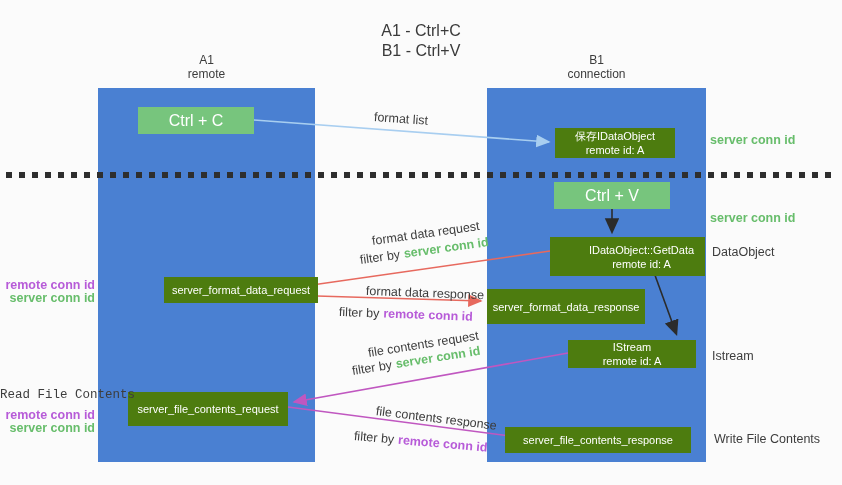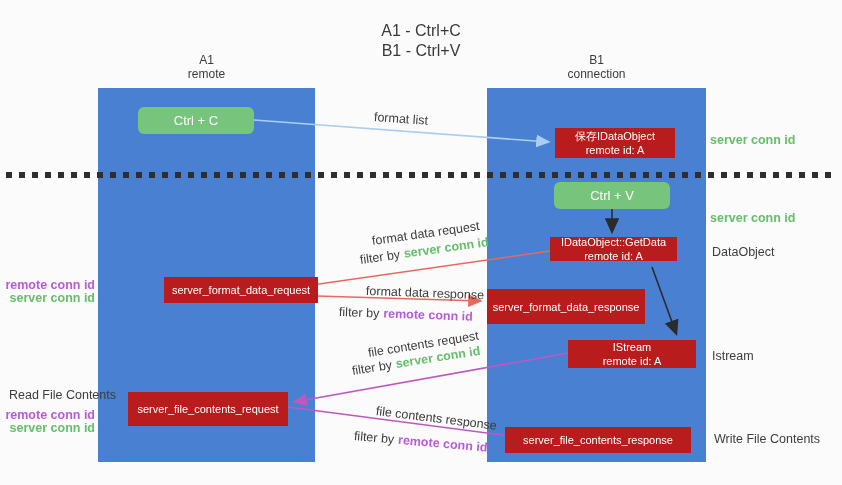--- a/index.html
+++ b/index.html
@@ -24,22 +24,22 @@
   .divider{
     position:absolute;left:6px;top:172px;width:826px;height:6px;z-index:3;
     background:repeating-linear-gradient(90deg,#2e2e2e 0 6px,transparent 6px 13px);
   }
   svg.arrows{position:absolute;left:0;top:0;z-index:4;pointer-events:none;}
   .node{
     position:absolute;z-index:5;display:flex;flex-direction:column;
     align-items:center;justify-content:center;
     color:#fff;font-size:11px;line-height:14px;text-align:center;
   }
-  .node.orange{background:#b91c1c;justify-content:center;}
-  .node.green{background:#77c57d;font-size:13px;border-radius:6px;}
+  .node.orange{background:#4d7c0f;justify-content:center;}
+  .node.green{background:#77c57d;font-size:16px;}
   .edge-label{
     position:absolute;z-index:6;font-size:12.5px;color:#3d3d3d;white-space:nowrap;
     transform-origin:left center;
   }
   .edge-label .green2, .ann .green2{color:#67bd6b;font-weight:bold;}
   .edge-label .purple2, .ann .purple2{color:#b75bd8;font-weight:bold;}
   .edge-label span + span{margin-left:4px;}
   .ann{
     position:absolute;z-index:6;font-size:12.5px;color:#3d3d3d;white-space:nowrap;
   }
@@ -97,21 +97,21 @@
 
   <div class="node green" style="left:138px;top:107px;width:116px;height:27px;">Ctrl + C</div>
 
   <div class="node orange" style="left:555px;top:128px;width:120px;height:30px;">
     <span>保存IDataObject</span>
     <span>remote id: A</span>
   </div>
 
   <div class="node green" style="left:554px;top:182px;width:116px;height:27px;">Ctrl + V</div>
 
-  <div class="node orange" style="left:550px;top:237px;width:127px;height:24px;">
+  <div class="node orange" style="left:550px;top:237px;width:127px;height:39px;padding-left:28px;">
     <span>IDataObject::GetData</span>
     <span>remote id: A</span>
   </div>
 
   <div class="node orange" style="left:130px;top:277px;width:154px;height:26px;margin-left:34px;">server_format_data_request</div>
 
   <div class="node orange" style="left:487px;top:289px;width:158px;height:35px;">server_format_data_response</div>
 
   <div class="node orange" style="left:568px;top:340px;width:128px;height:28px;">
     <span>IStream</span>
@@ -139,21 +139,21 @@
     <span>filter by</span><span class="green2">server conn id</span>
   </div>
 
   <div class="edge-label" style="left:376px;top:404px;transform:rotate(7deg);">file contents response</div>
   <div class="edge-label" style="left:354px;top:429px;transform:rotate(5deg);">
     <span>filter by</span><span class="purple2">remote conn id</span>
   </div>
 
   <div class="ann right-align bold-purple" style="left:0;top:278px;width:95px;">remote conn id</div>
   <div class="ann right-align bold-green" style="left:0;top:291px;width:95px;">server conn id</div>
-  <div class="ann right-align" style="left:0;top:388px;width:116px;">Read File Contents</div>
+  <div class="ann right-align" style="left:0;top:388px;width:116px;font-family:Liberation Mono, monospace;">Read File Contents</div>
   <div class="ann right-align bold-purple" style="left:0;top:408px;width:95px;">remote conn id</div>
   <div class="ann right-align bold-green" style="left:0;top:421px;width:95px;">server conn id</div>
 
   <div class="ann bold-green" style="left:710px;top:133px;">server conn id</div>
   <div class="ann bold-green" style="left:710px;top:211px;">server conn id</div>
   <div class="ann" style="left:712px;top:245px;">DataObject</div>
   <div class="ann" style="left:712px;top:349px;">Istream</div>
   <div class="ann" style="left:714px;top:432px;">Write File Contents</div>
 
 </div>

